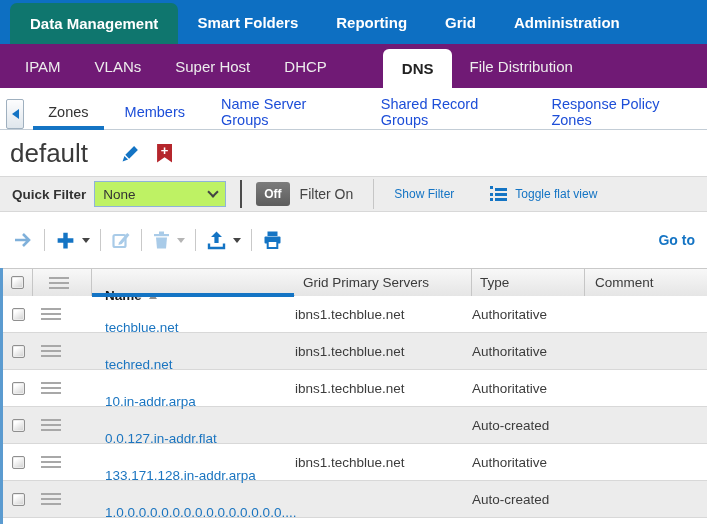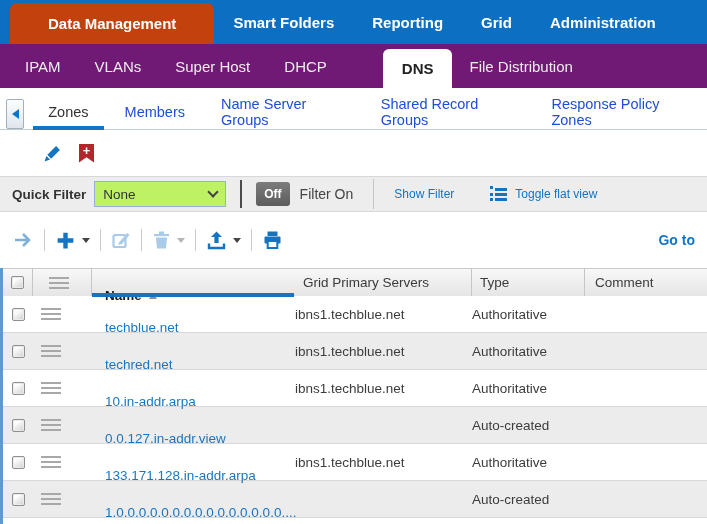--- a/index.html
+++ b/index.html
@@ -6,21 +6,21 @@
   html,body { width:707px; height:524px; }
   body {
     font-family: "Liberation Sans", "DejaVu Sans", sans-serif;
     background:#fff; overflow:hidden; color:#3c3c3c;
   }
   .app { width:707px; height:524px; display:flex; flex-direction:column; overflow:hidden; }
 
   
   .topnav { height:44px; background:#0d6fc2; display:flex; align-items:stretch; padding-left:10px; flex:none; }
   .topnav .item { display:flex; align-items:center; padding:0 19px; color:#fff; font-size:15px; font-weight:bold; cursor:pointer; }
-  .topnav .item.selected { background:#c2410c; border-radius:7px 7px 0 0; margin-top:3px; padding:0 38px; }
+  .topnav .item.selected { background:#0f766e; border-radius:7px 7px 0 0; margin-top:3px; padding:0 20px; }
 
   
   .subnav { height:44px; background:#701a75; display:flex; align-items:stretch; padding-left:8px; flex:none; }
   .subnav .item { display:flex; align-items:center; padding:0 17px; color:#ededed; font-size:15px; cursor:pointer; }
   .subnav .item.selected { background:#fff; color:#222; font-weight:bold; border-radius:6px 6px 0 0; margin-top:5px; padding:0 19px;margin-left:39px; }
 
   
   .tabstrip { height:42px; display:flex; align-items:stretch; border-bottom:1px solid #c3cdd6; flex:none; background:#fff; padding-top:7px; }
   .scroller { align-self:center; width:20px; height:30px; margin:4px 6px 0 6px; border:1px solid #9fb0bf;
               background:linear-gradient(180deg,#fdfdfe,#dfe6ec); border-radius:2px;
@@ -155,20 +155,21 @@
       </div>
     <div class="tab">
         <span>Shared Record Groups</span>
       </div>
     <div class="tab">
         <span>Response Policy Zones</span>
       </div>
   </div>
 
   <div class="titlerow">
+    <span class="pagetitle">default</span>
     <span class="icon-btn pencil">
       <svg width="19" height="19" viewBox="0 0 18 18">
         <path d="M1.5 16.5l1.7-5.2 3.5 3.5-5.2 1.7zM4.1 10.3L12.4 2l3.6 3.6-8.3 8.3-3.6-3.6z" fill="#1474c4"></path>
       </svg>
     </span>
     <span class="bookmark"></span>
   </div>
 
   <div class="filterbar">
     <span class="qf-label">Quick Filter</span>
@@ -337,21 +338,21 @@
           <span class="cb"></span>
         </div>
       <div class="cell col-ham">
           <span class="ham">
             <i></i>
             <i></i>
             <i></i>
           </span>
         </div>
       <div class="cell col-name">
-          <a>0.0.127.in-addr.view</a>
+          <a>0.0.127.in-addr.flat</a>
         </div>
       <div class="cell col-gps"></div>
       <div class="cell col-type">Auto-created</div>
       <div class="cell col-comment"></div>
     </div>
 
     <div class="row">
       <div class="cell col-check" style="justify-content:center">
           <span class="cb"></span>
         </div>

